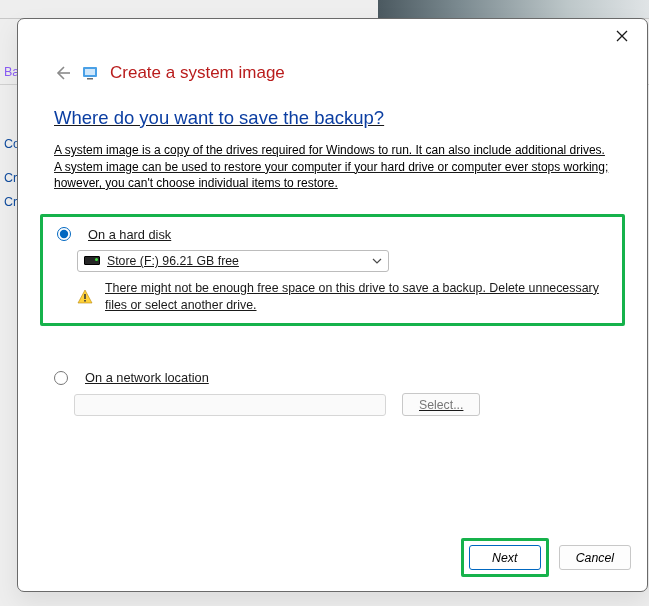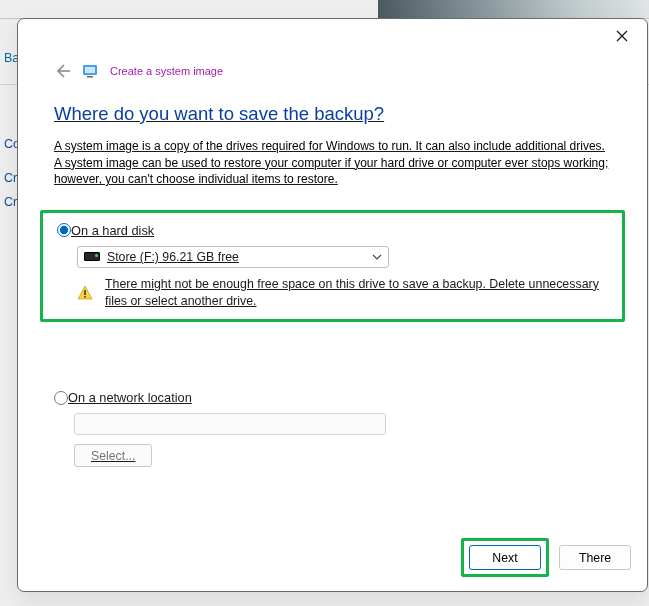--- a/index.html
+++ b/index.html
@@ -14,21 +14,21 @@
       position: relative;
     }
     .behind {
       position: absolute; left: 0; top: 0; width: 649px; height: 606px;
       background: #eeeeee;
     }
     .behind .strip {
       position: absolute; top: 0; left: 378px; height: 18px; width: 271px;
       background: linear-gradient(90deg,#4b5960,#7b8a90 30%,#bdc7c9 70%,#e0e4e6);
     }
-    .behind .ba { position:absolute; top:51px; left:4px; color:#0369a1; }
+    .behind .ba { position:absolute; top:65px; left:4px; color:#8b5cf6; }
     .behind .l1 { position:absolute; top:137px; left:4px; color:#104c9e; }
     .behind .l2 { position:absolute; top:171px; left:4px; color:#104c9e; }
     .behind .l3 { position:absolute; top:195px; left:4px; color:#104c9e; }
     .behind .sa { position:absolute; top:616px; left:4px; color:#000000; font-size:12px;text-align:right;}
     .behind .topline{position:absolute;top:18px;left:0;width:100%;height:1px;background:#c7c7c7;}
     .behind .line2{position:absolute;top:84px;left:0;width:100%;height:1px;background:#d0d0d0;}
 
     .window {
       position: absolute; left: 17px; top: 18px;
       width: 631px; height: 574px;
@@ -44,27 +44,27 @@
       cursor: pointer;
     }
     .close-x svg{width:12px;height:12px;}
 
     .hdr {
       margin: 12px 0 0 36px;
       display:flex; align-items:center; gap:12px;
     }
     .back-arrow { width:16px;height:16px; display:flex;align-items:center;justify-content:center;color:#6b6b6b;}
     .shield {width:16px;height:16px;}
-    .hdr-title { font-size: 11px; color:#a21caf; }
+    .hdr-title { font-size: 17px; color:#b91c1c; }
 
     .content { padding: 24px 36px 0 36px; text-decoration: underline; }
     .heading { color:#0b3ea2; font-size: 18.5px; font-weight: 400; line-height:1.2;}
     .desc { margin-top: 13px; font-size: 12px; color:#000; line-height: 1.38; }
 
-    .radio-row { display:flex; align-items:center; gap:0; font-size:12.8px;}
+    .radio-row { display:flex; align-items:center; gap:17px; font-size:12.8px;}
     input[type=radio]{ accent-color:#0067c0; width:14px;height:14px;margin:0;}
 
     .sec1-box{ border:3px solid #16b24b; border-radius:2px; margin:22px -14px 0 -14px; padding:10px 14px 10px 14px;}
     .dd {
       margin: 8px 0 8px 20px; width: 312px; height: 22px;
       border:1px solid #bcbcbc; border-radius:3px;
       display:flex; align-items:center; padding:0 6px; gap:7px;
       font-size:12.3px; position:relative; background:#fff;
     }
     .drive-ico{width:16px;height:9px;background:#262626;border:1px solid #000;border-radius:1px;position:relative;}
@@ -75,30 +75,30 @@
     .warn-txt{font-size:12.4px;line-height:1.35;}
 
     .sec2{margin-top:10px;}
     .dd2{
       margin:8px 0 0 20px; width:312px; height:22px;
       border:1px solid #d6d6d6; background:#fafafa; border-radius:3px;
       position:relative;
     }
     .dd2 .chev{position:absolute; right:6px; top:5px; opacity:.5;}
 
-    .sec3{margin-top:68px;}
-    .net-row{margin:8px 0 0 20px; display:flex; gap:9px; align-items:flex-start;flex-direction:column;}
+    .sec3{margin-top:44px;}
+    .net-row{margin:8px 0 0 20px; display:flex; gap:16px; align-items:center;}
     .net-input{
       width:312px;height:22px;border:1px solid #d6d6d6;background:#fafafa;border-radius:3px;
     }
     .btn{
       height:23px;border:1px solid #c8c8c8;background:#fbfbfb;border-radius:3px;
       padding:0 16px;font-size:12.3px;font-family:inherit;color:#777;cursor:not-allowed;
     }
-    .btn.enabled{color:#000;cursor:pointer;background:#fdfdfd;}
+    .btn.enabled{color:#000;cursor:pointer;background:#fdfdfd;font-style:italic;}
     .btn.prim{border-color:#0067c0;color:#000;background:#fff;}
 
     .footer{
       position:absolute; bottom:14px; right:16px;
       display:flex; gap:10px; align-items:center;
     }
     .foot-box{border:3px solid #16b24b;padding:4px 5px;border-radius:2px;}
     .footer .btn{min-width:72px;height:25px;}
   </style>
 </head>
@@ -177,15 +177,15 @@
         <div class="net-input"></div>
         <button class="btn">Select...</button>
       </div>
     </div>
   </div>
 
   <div class="footer">
     <span class="foot-box">
       <button class="btn enabled prim">Next</button>
     </span>
-    <button class="btn enabled">There</button>
+    <button class="btn enabled">Cancel</button>
   </div>
 </div>
 
 </body></html>

